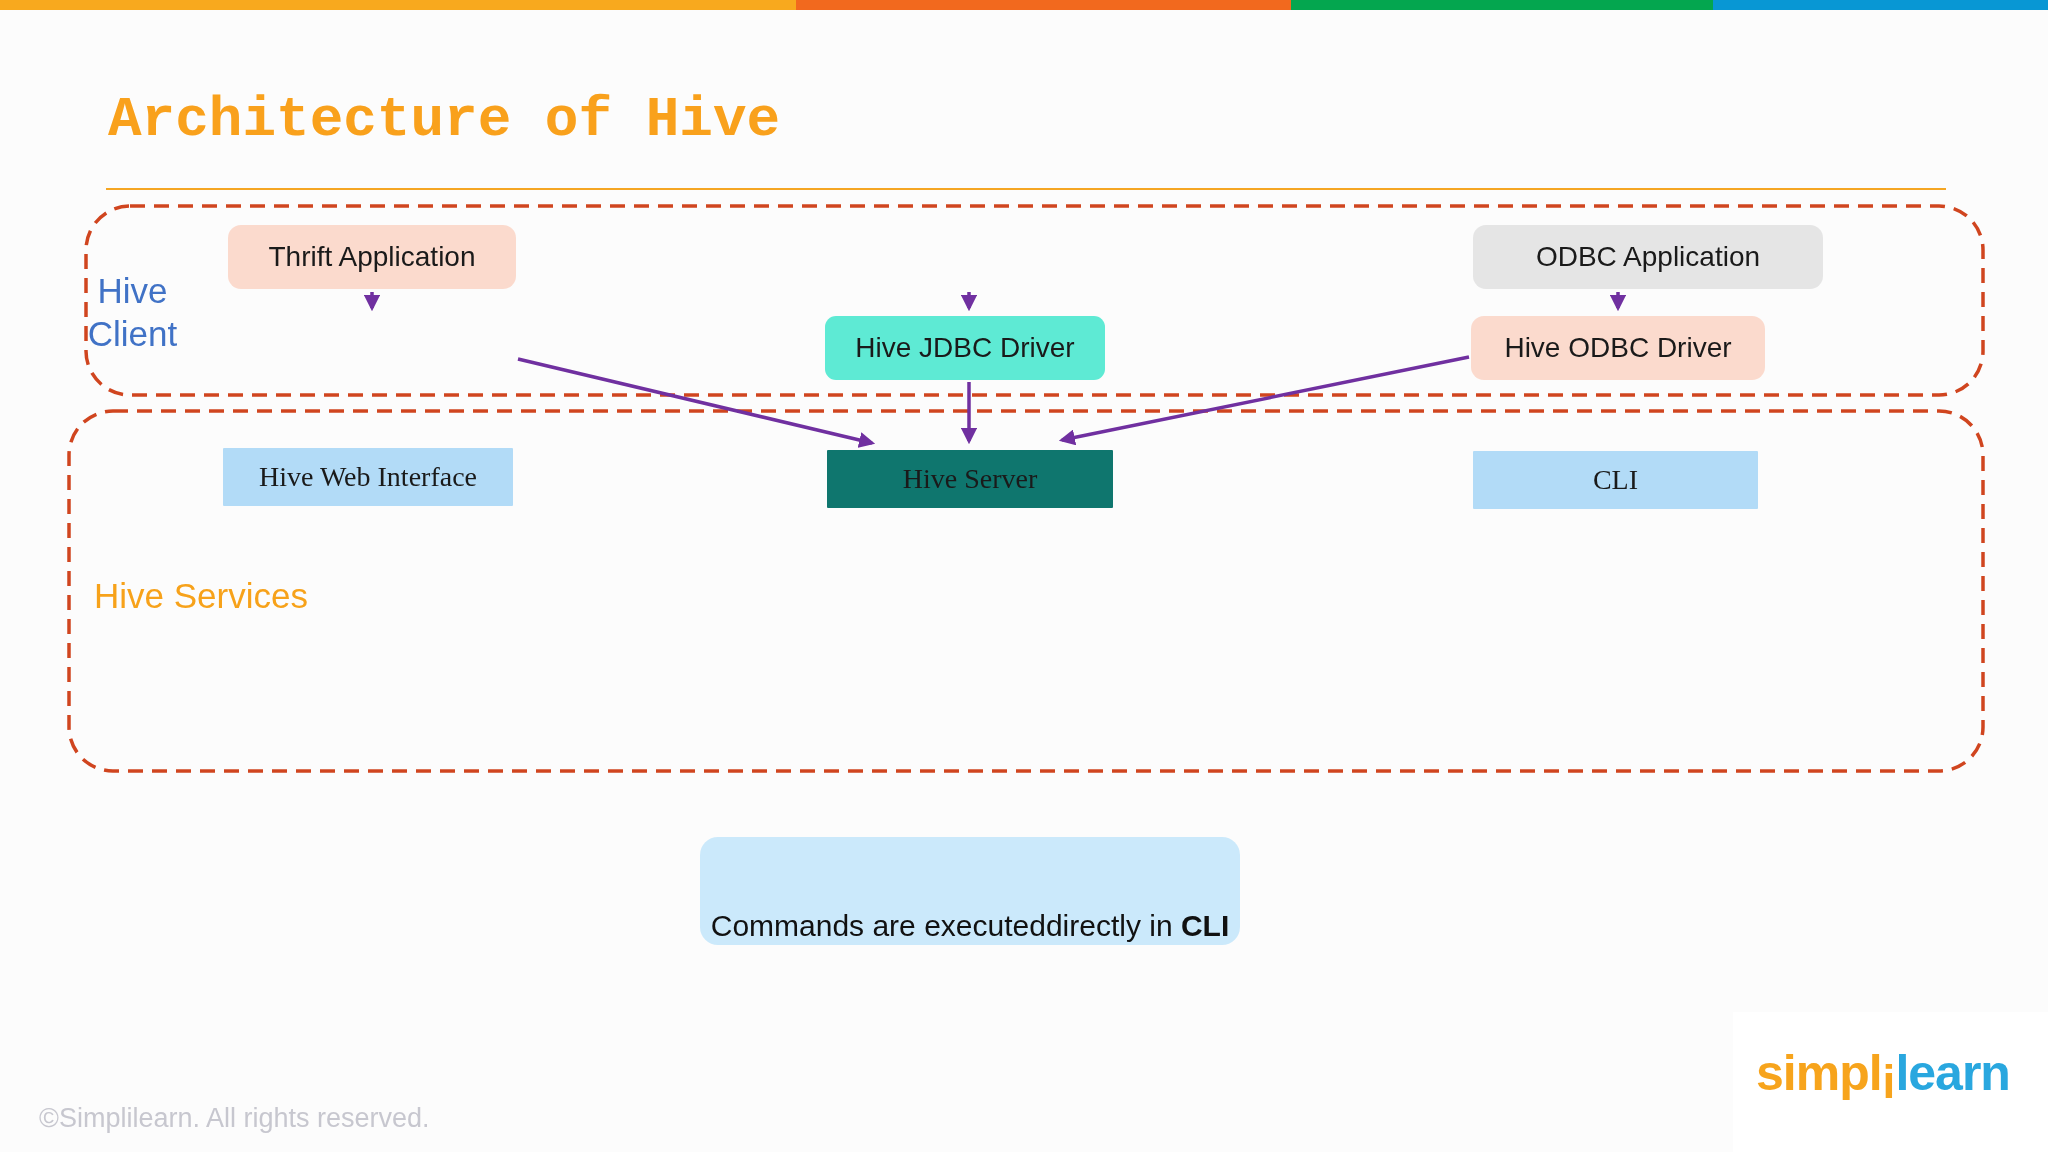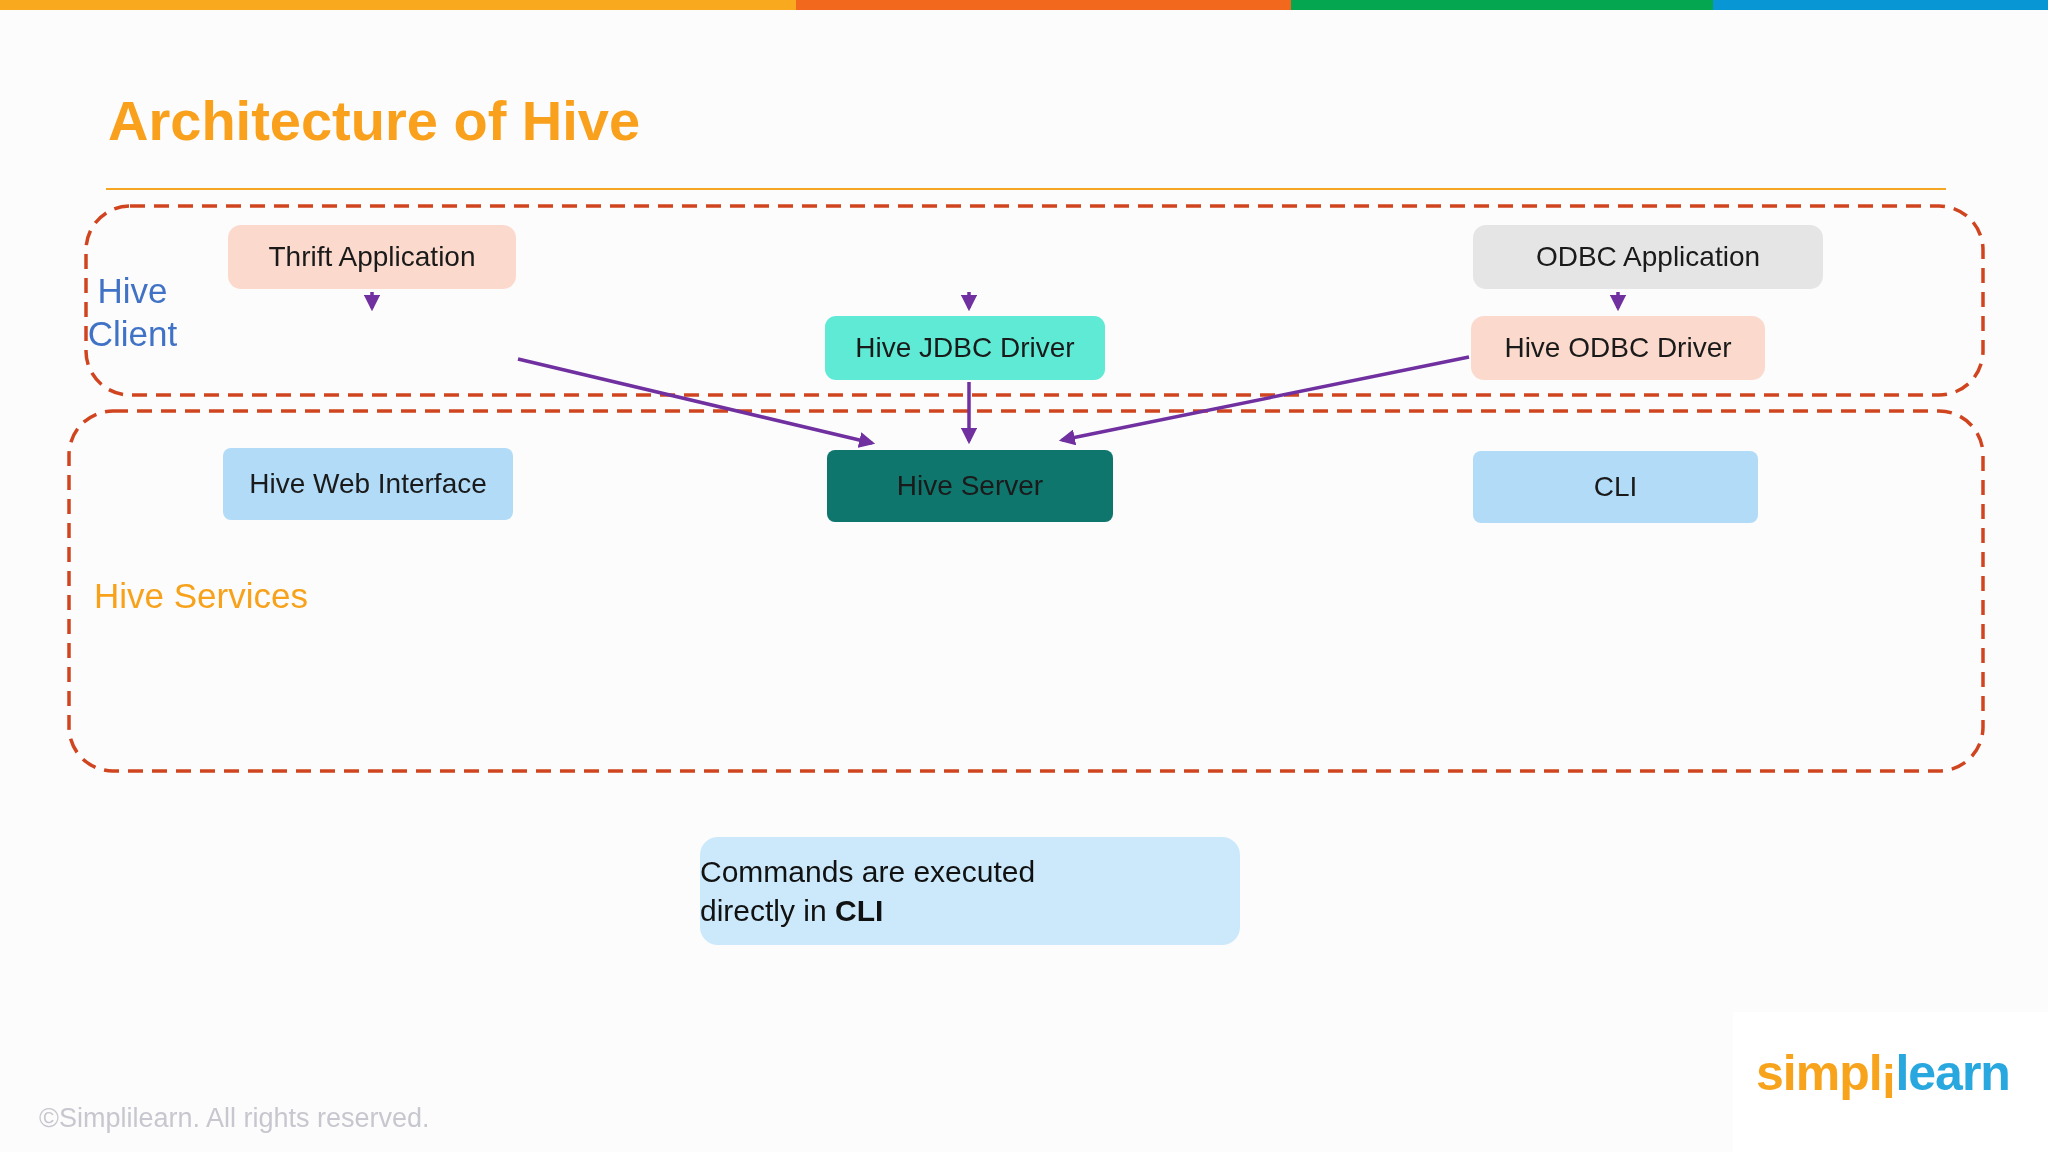--- a/index.html
+++ b/index.html
@@ -10,21 +10,21 @@
   }
   
   .brand-bar { position:absolute; left:0; top:0; width:2048px; height:10px; display:flex; }
   .seg1 { width:38.87%; height:100%; }
   .seg2 { width:24.17%; height:100%; }
   .seg3 { width:20.61%; height:100%; }
   .seg4 { width:16.35%; height:100%; }
 
   .title {
     position:absolute; left:108px; top:88px; margin:0;
-    font-size:56px; font-weight:bold; color:#F9A11C; letter-spacing:0px;
+    font-size:56px; font-weight:bold; color:#F9A11C; letter-spacing:0px;font-family:Liberation Mono, monospace;
   }
   .title-divider {
     position:absolute; left:106px; top:188px; width:1840px; height:2px; background:#F5A623;
   }
 
   .overlay { position:absolute; left:0; top:0; width:2048px; height:1152px; }
   .dashed { fill:none; stroke:#D0451F; stroke-width:3.5; }
   .arrow  { stroke:#7030A0; stroke-width:3.5; }
 
   .label-client {
@@ -34,26 +34,26 @@
   .label-services {
     position:absolute; left:94px; top:576px;
     color:#F7A21A; font-size:35px;
   }
 
   .box {
     position:absolute; height:64px; display:flex; align-items:center; justify-content:center;
     font-size:28px; color:#1a1a1a; white-space:nowrap;
   }
   .peach { border-radius:13px; }
-  .blue  { border-radius:8px; height:72px; }
+  .blue  { border-radius:1px; height:58px;font-family:Liberation Serif, serif; }
 
   .callout {
     position:absolute; left:700px; top:837px; width:540px; height:108px;
-    border-radius:18px; display:flex; flex-direction:column;
-    align-items:flex-start; justify-content:center;
+    border-radius:18px; display:flex; flex-direction:row;
+    align-items:flex-end; justify-content:center;
     font-size:30px; color:#111; line-height:1.3;
   }
 
   .copyright {
     position:absolute; left:24px; top:1103px;
     color:#C7C7CF; font-size:27px;margin-left:15px;
   }
   .logo-patch {
     position:absolute; right:0; top:1012px; width:315px; height:140px; background:#ffffff;
   }

